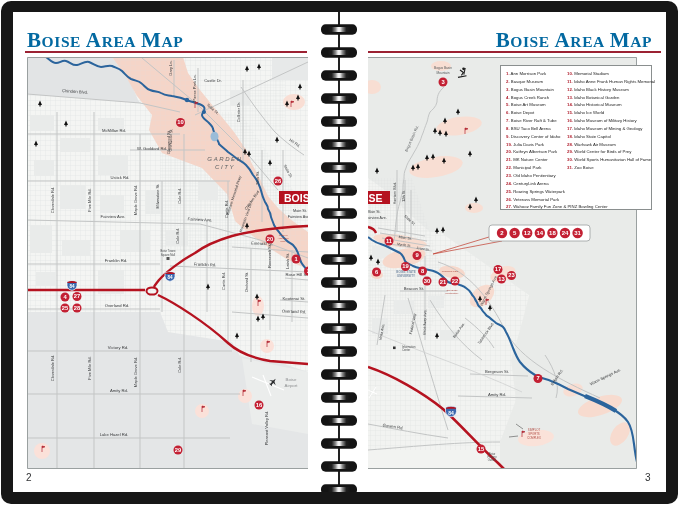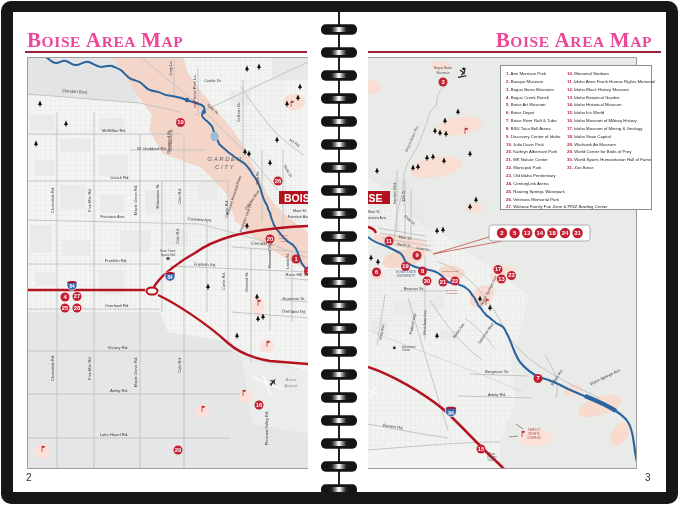--- a/index.html
+++ b/index.html
@@ -1,20 +1,20 @@
 <!DOCTYPE html>
 <html><head>
 <meta charset="utf-8">
 <style>
   html,body{margin:0;padding:0;width:679px;height:506px;background:#ffffff;overflow:hidden;
     font-family:"Liberation Sans",sans-serif;}
   .abs{position:absolute;}
   .cover{left:1px;top:1px;width:677px;height:503px;background:#171717;border-radius:10px;}
   .paper{left:13px;top:12px;width:653px;height:480px;background:#ffffff;}
-  .title{font-family:"Liberation Serif",serif;font-weight:bold;color:#ec4899;letter-spacing:0.6px;white-space:nowrap;}
+  .title{font-family:"Liberation Serif",serif;font-weight:bold;color:#0369a1;letter-spacing:0.6px;white-space:nowrap;}
   .title .c{font-size:21px;}
   .title .s{font-size:15.5px;}
   .rule{height:2px;background:#9c2233;}
   .pnum{font-size:10px;color:#303234;}
   .lcol{position:absolute;top:4px;font-size:4.3px;line-height:7.85px;color:#1c1c1c;white-space:nowrap;}
   .lcol b{color:#b01d2c;}
   svg{position:absolute;display:block;}
   text{font-family:"Liberation Sans",sans-serif;}
 </style>
 </head>

